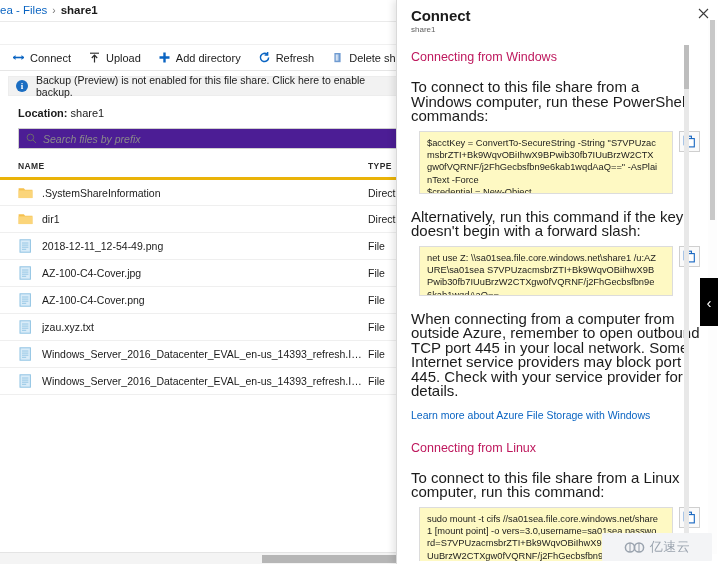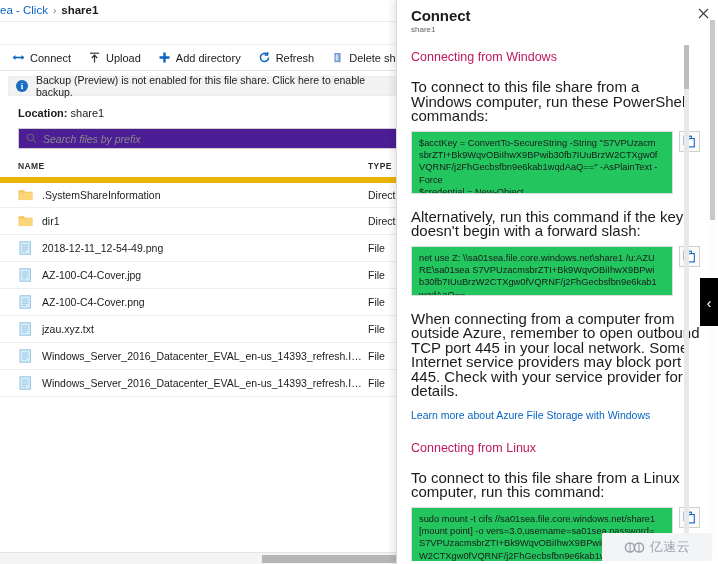--- a/index.html
+++ b/index.html
@@ -86,21 +86,21 @@
   .searchbox .s-ph {
     font-size: 10.5px; color: #8a8a8a; font-style: italic;
   }
 
   table.filelist { width: 100%; border-collapse: collapse; margin-top: 8px; table-layout: fixed; }
   table.filelist th {
     text-align: left;
     font-size: 8.5px; letter-spacing: .4px;
     font-weight: 700; color: #2b2b2b;
     padding: 4px 0 6px 0;
-    border-bottom: 6px solid #eab308;
+    border-bottom: 3px solid #eab308;
   }
   table.filelist th.c-name { padding-left: 18px; }
   table.filelist th.c-type { padding-left: 4px; }
   table.filelist td {
     font-size: 10.5px; color: #1b1b1b;
     height: 27px;
     border-bottom: 1px solid #efefef;
     vertical-align: middle;
     overflow: hidden; white-space: nowrap;
   }
@@ -164,30 +164,31 @@
     color: #1b1b1b;
   }
   .cursor-ico { position: absolute; right: 6px; top: 3px; width: 13px; height: 14px; }
 
   .p-text { font-size: 15px; line-height: 14.5px; color: #1b1b1b; margin: 16px 0 7px 0; }
 
   .codewrap { display: flex; align-items: flex-start; gap: 6px; margin-bottom: 11px; }
   .codebox {
     position: relative;
     flex: 1 1 auto;
-    background: #22c55e;
+    background: #fef9c3;
     border: 1px solid #dcdcdc;
     padding: 5px 14px 5px 7px;
     font-size: 9.3px;
     line-height: 12.4px;
     color: #1b1b1b;
     word-break: break-all;
     white-space: pre-wrap;
     overflow: hidden;
     font-family: "Liberation Sans", sans-serif;
+    margin-left: 8px;
   }
   .codebox.ps { height: 63px; }
   .codebox.netuse { height: 50px; }
   .codebox.linux { height: 84px; }
   .code-vscroll {
     position: absolute; right: 2px; top: 3px; width: 5px; bottom: 3px;
     background: #e8e8e8;
   }
   .code-vscroll i { position:absolute; left:0; top:0; width:5px; height:44px; background:#bdbdbd; display:block;}
   .copybtn {
@@ -236,21 +237,21 @@
   .watermark .wm-ico { color: #9aa3ae; display:flex; }
 </style>
 </head>
 <body>
 
 <div id="app">
 
   <div id="portal">
 
     <div class="breadcrumb">
-      <span class="crumb-link">ea - Click</span><span class="sep">›</span><span class="crumb-current">share1</span>
+      <span class="crumb-link">ea - Files</span><span class="sep">›</span><span class="crumb-current">share1</span>
     </div>
 
     <div class="blade-title-gap"></div>
 
     <div class="toolbar">
       <div class="tb-item">
         <span class="tb-ico">
           <svg width="13" height="13" viewBox="0 0 13 13">
               <path d="M1 6.5h11" stroke="#0a64c2" stroke-width="1.6"></path>
               <path d="M3.5 4L1 6.5 3.5 9z" fill="#0a64c2"></path>

